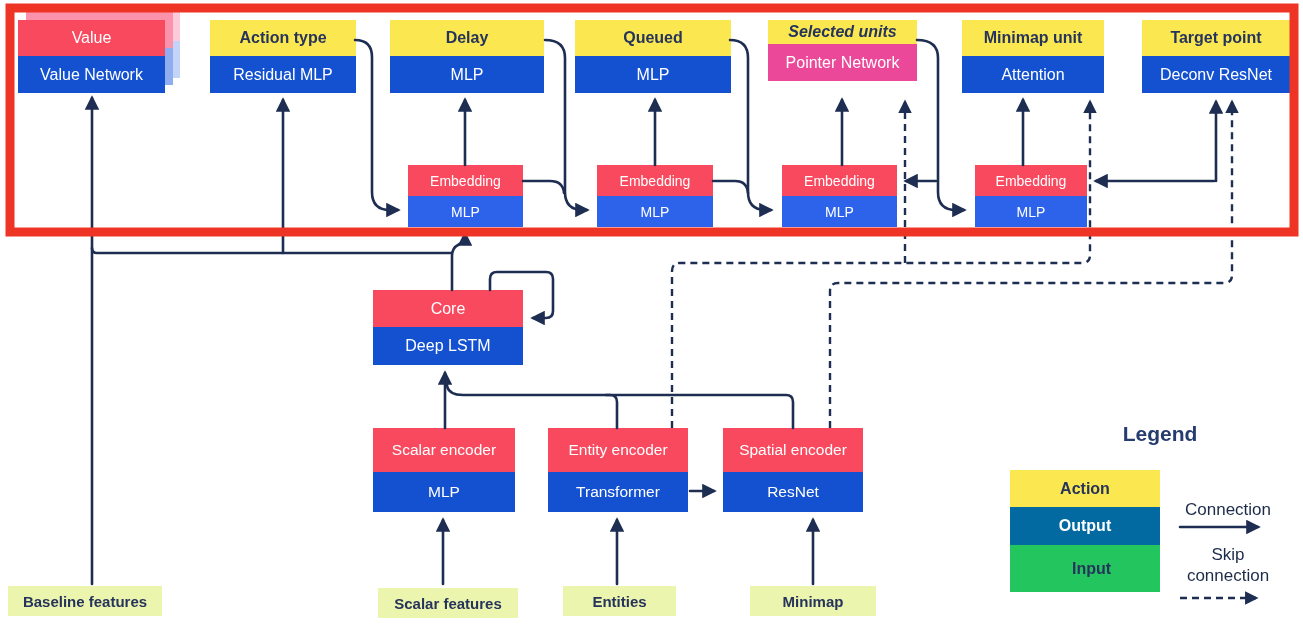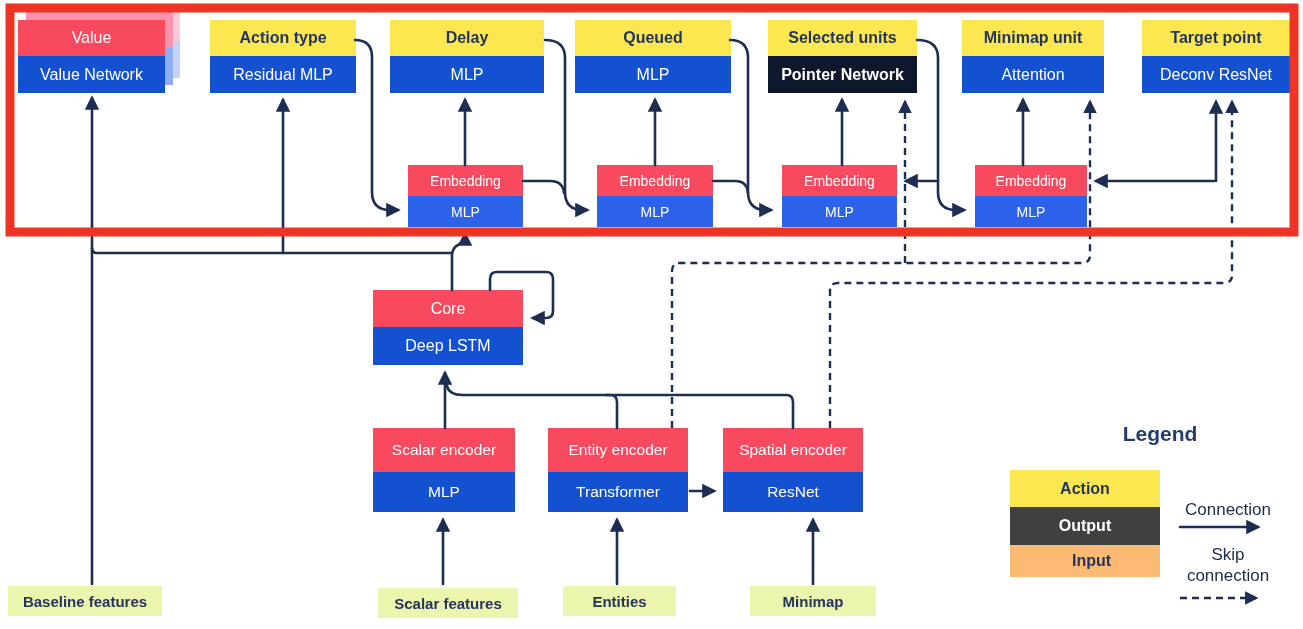--- a/index.html
+++ b/index.html
@@ -100,22 +100,22 @@
       </div>
       <div class="node head" style="left: 390px; top: 20px; width: 154px;">
         <div class="row light" style="height: 36px; background: rgb(251, 232, 81);">Delay</div>
         <div class="row dark" style="height: 37px; background: rgb(19, 81, 208);">MLP</div>
       </div>
       <div class="node head" style="left: 575px; top: 20px; width: 156px;">
         <div class="row light" style="height: 36px; background: rgb(251, 232, 81);">Queued</div>
         <div class="row dark" style="height: 37px; background: rgb(19, 81, 208);">MLP</div>
       </div>
       <div class="node head" style="left: 768px; top: 20px; width: 149px;">
-        <div class="row light" style="height: 36px; background: rgb(251, 232, 81);">Selected units</div>
-        <div class="row dark" style="height: 37px; background: #0f172a; font-weight: bold;">Pointer Network</div>
+        <div class="row light" style="height: 24px; background: rgb(251, 232, 81); font-style: italic;">Selected units</div>
+        <div class="row dark" style="height: 37px; background: #ec4899;">Pointer Network</div>
       </div>
       <div class="node head" style="left: 962px; top: 20px; width: 142px;">
         <div class="row light" style="height: 36px; background: rgb(251, 232, 81);">Minimap unit</div>
         <div class="row dark" style="height: 37px; background: rgb(19, 81, 208);">Attention</div>
       </div>
       <div class="node head" style="left: 1142px; top: 20px; width: 148px;">
         <div class="row light" style="height: 36px; background: rgb(251, 232, 81);">Target point</div>
         <div class="row dark" style="height: 37px; background: rgb(19, 81, 208);">Deconv ResNet</div>
       </div>
       <div class="node emb" style="left: 408px; top: 165px; width: 115px;">
@@ -152,18 +152,18 @@
       </div>
       <div class="input-box" style="left: 8px; top: 586px; width: 154px; height: 30px;">Baseline features</div>
       <div class="input-box" style="left: 378px; top: 588px; width: 140px; height: 30px;">Scalar features</div>
       <div class="input-box" style="left: 750px; top: 586px; width: 126px; height: 30px;">Minimap</div>
       <div class="input-box" style="left: 563px; top: 586px; width: 113px; height: 30px;">Entities</div>
     </div>
 
   <div id="legend-title">Legend</div>
   <div id="legend-rows">
       <div class="legend-row" style="height: 37px; background: rgb(251, 232, 81); color: rgb(38, 52, 91);">Action</div>
-      <div class="legend-row" style="height: 38px; background: #404040; color: rgb(255, 255, 255);">Output</div>
-      <div class="legend-row" style="height: 32px; background: #fdba74; color: rgb(38, 52, 91); padding-left: 13px;">Input</div>
+      <div class="legend-row" style="height: 38px; background: #0369a1; color: rgb(255, 255, 255);">Output</div>
+      <div class="legend-row" style="height: 47px; background: #22c55e; color: rgb(38, 52, 91); padding-left: 13px;">Input</div>
     </div>
   <div id="connection-label" class="conn-label">Connection</div>
   <div id="skip-label" class="conn-label">Skip connection</div>
 </div>
 
 </body></html>

